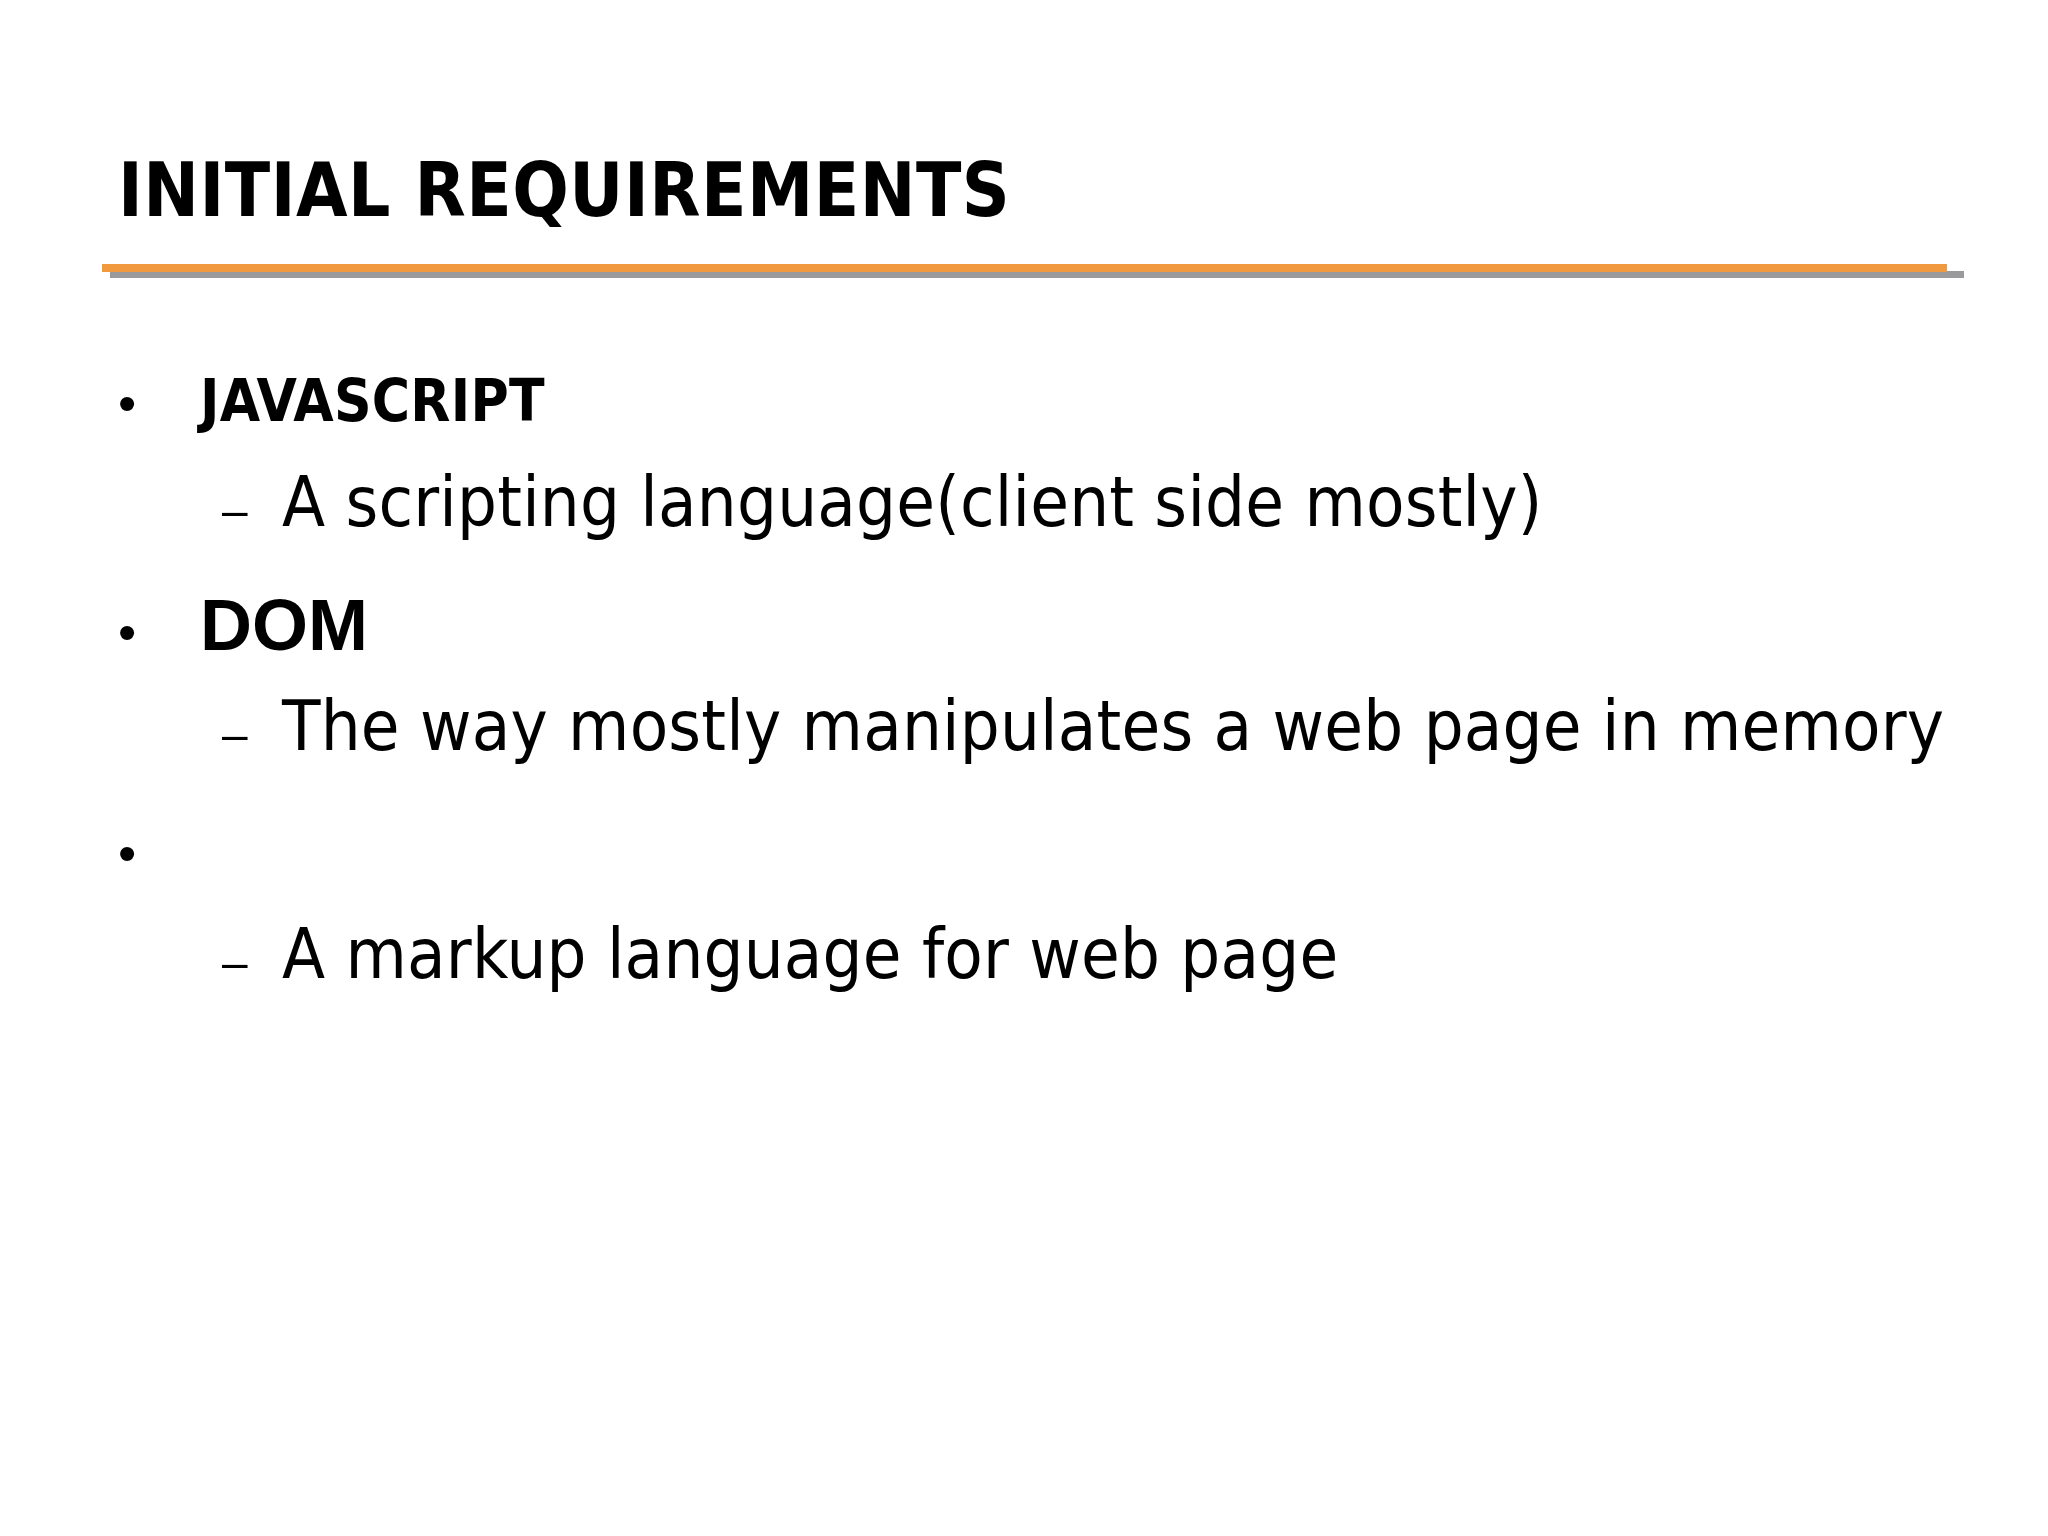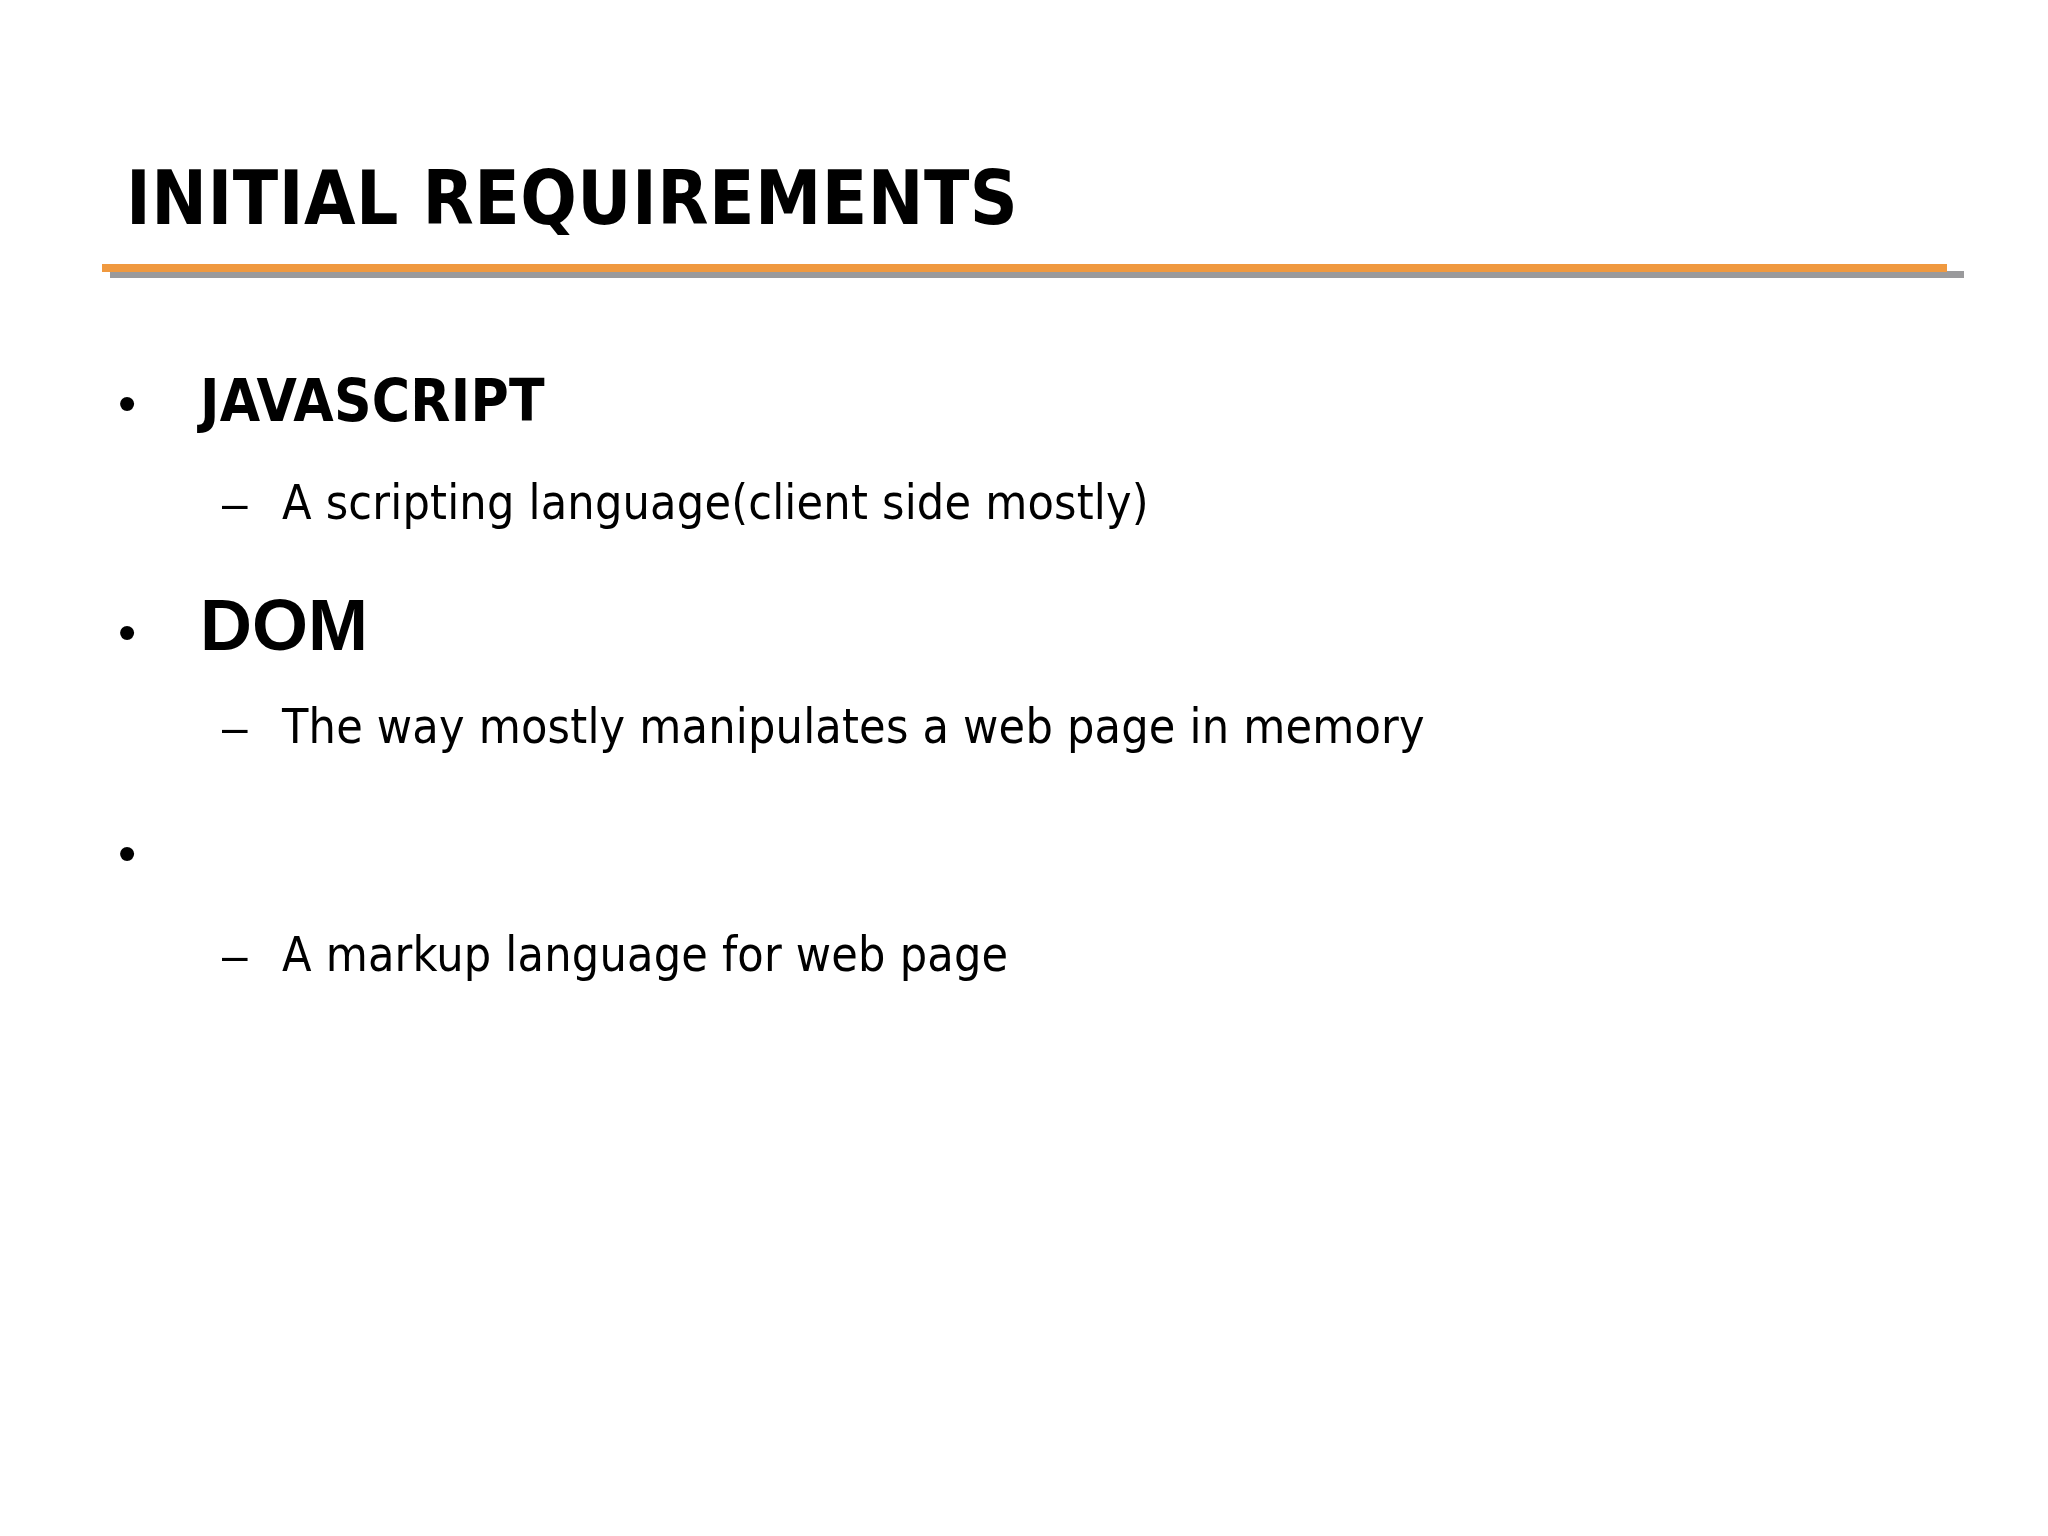--- a/index.html
+++ b/index.html
@@ -21,21 +21,21 @@
   
   .title-block {
     position: absolute;
     left: 118px;
     top: 148px;
     width: 1850px;
     height: 90px;
   }
 
   .slide-title {
-    margin: 8px;
+    margin: 0;
     font-family: "DejaVu Sans Condensed", "Liberation Sans Narrow", "Liberation Sans", sans-serif;
     font-weight: bold;
     font-size: 74px;
     line-height: 84px;
     letter-spacing: 0.5px;
     color: #000000;
     white-space: nowrap;
   }
 
   
@@ -116,21 +116,21 @@
   .level2 .marker {
     width: 60px;
     flex: 0 0 60px;
     font-size: 46px;
     line-height: 80px;
     color: #000000;
   }
   .level2 .text {
     font-family: "DejaVu Sans Condensed", "Liberation Sans Narrow", "Liberation Sans", sans-serif;
     font-weight: normal;
-    font-size: 48px;
+    font-size: 70px;
     line-height: 80px;
     letter-spacing: 0.2px;
     white-space: nowrap;
   }
 
   .spacer-1 { height: 14px; }
   .spacer-2 { height: 18px; }
 </style>
 </head>
 <body>

